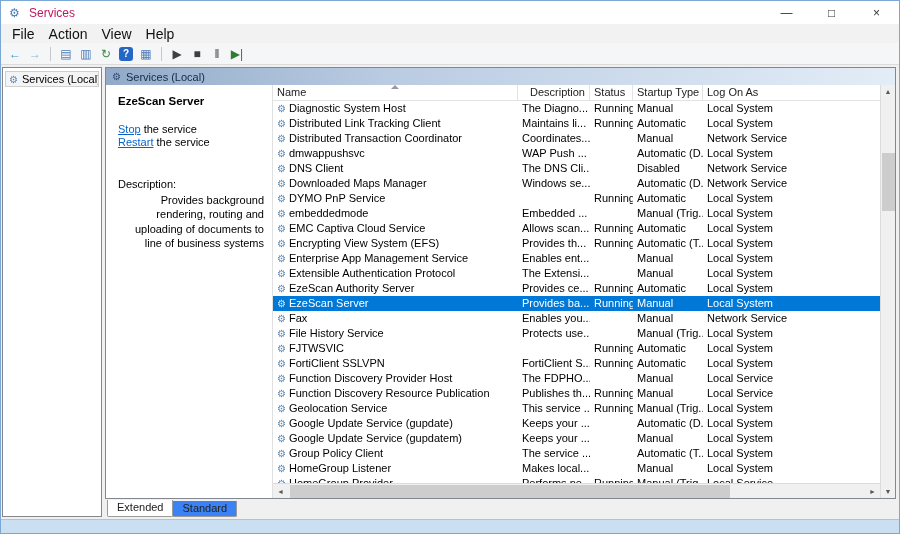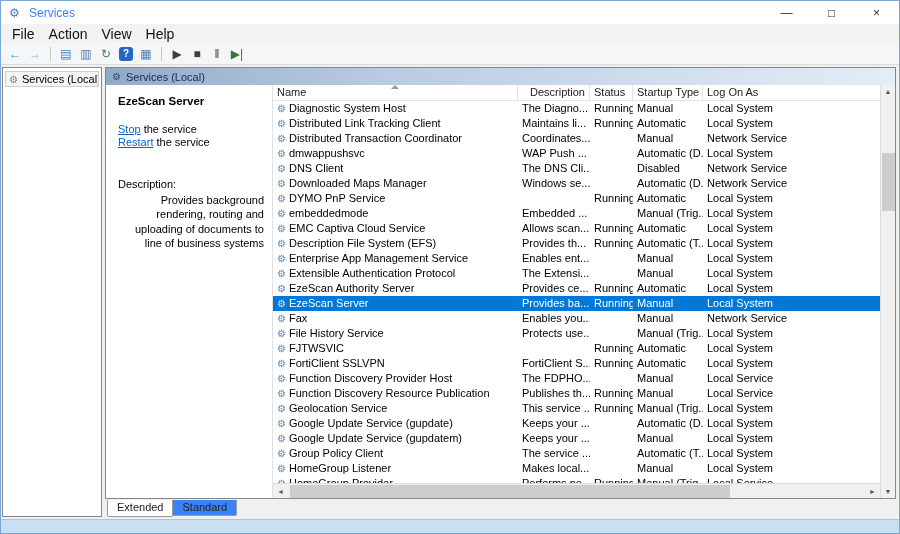--- a/index.html
+++ b/index.html
@@ -5,21 +5,21 @@
   * { margin:0; padding:0; box-sizing:border-box; }
   html,body { background:#e8e8e8; }
   .window{
     width:900px;height:534px;position:relative;margin:0;
     font-family:"Liberation Sans",sans-serif;background:#fff;
     border:1px solid #7aa7d4;display:flex;flex-direction:column;overflow:hidden;
   }
   
   .titlebar{height:23px;display:flex;align-items:center;padding-left:8px;background:#fff;flex:none;}
   .app-icon{font-size:12px;color:#4a7ab5;width:16px;}
-  .title{font-size:12px;color:#3b82f6;margin-left:4px;}
+  .title{font-size:12px;color:#be185d;margin-left:4px;}
   .win-controls{margin-left:auto;display:flex;height:100%;}
   .win-btn{width:45px;display:flex;align-items:center;justify-content:center;font-size:12px;color:#333;}
   
   .menubar{height:19px;display:flex;align-items:center;padding-left:4px;background:#f2f2f2;flex:none;}
   .menu-item{font-size:14px;padding:2px 7px;color:#111;}
   
   .toolbar{height:22px;display:flex;align-items:center;padding-left:5px;background:#f5f6f7;border-bottom:1px solid #dcdcdc;flex:none;gap:2px;}
   .tb-icon{width:18px;text-align:center;font-size:12px;line-height:16px;}
   .tb-icon.help{background:#2567c6;color:#fff;width:14px;height:14px;line-height:14px;border-radius:3px;font-size:10px;font-weight:bold;margin:0 2px;}
   .tb-sep{width:1px;height:14px;background:#c8c8c8;margin:0 4px;}
@@ -60,21 +60,21 @@
   .row.selected .gear{color:#d8e8f8;}
   
   .hscroll{height:15px;flex:none;background:#f0f0f0;display:flex;align-items:center;border-top:1px solid #dcdcdc;}
   .scroll-arrow{width:15px;text-align:center;font-size:7px;color:#555;flex:none;}
   .h-thumb{height:13px;background:#cdcdcd;width:440px;margin-left:2px;}
   .vscroll{width:15px;flex:none;background:#f0f0f0;display:flex;flex-direction:column;align-items:center;border-left:1px solid #dcdcdc;}
   .vscroll .scroll-arrow{width:15px;height:13px;line-height:13px;}
   .v-thumb{width:13px;background:#cdcdcd;height:58px;margin-top:55px;}
   .vscroll .down{margin-top:auto;}
   
-  .tab-row{height:18px;flex:none;display:flex;align-items:center;padding-left:2px;background:#f0f0f0;}
+  .tab-row{height:18px;flex:none;display:flex;align-items:flex-end;padding-left:2px;background:#f0f0f0;}
   .tab{font-size:11px;padding:1px 9px 2px;border:1px solid #9b9b9b;border-top:none;background:#3b82f6;
     color:#222;margin-right:-1px;border-radius:0 0 2px 2px;}
   .tab.active{background:#fff;position:relative;z-index:2;padding-bottom:3px;}
   
   .bottom-strip{height:14px;flex:none;background:#cbdff2;border-top:1px solid #a3c6e8;}
 </style>
 </head>
 <body>
 
 <div class="window">
@@ -216,21 +216,21 @@
     <span class="cell c-logon">Local System</span>
   </div>
                 <div class="row">
     <span class="cell c-name"><span class="gear">⚙</span><span>EMC Captiva Cloud Service</span></span>
     <span class="cell c-desc">Allows scan...</span>
     <span class="cell c-status">Running</span>
     <span class="cell c-startup">Automatic</span>
     <span class="cell c-logon">Local System</span>
   </div>
                 <div class="row">
-    <span class="cell c-name"><span class="gear">⚙</span><span>Description File System (EFS)</span></span>
+    <span class="cell c-name"><span class="gear">⚙</span><span>Encrypting View System (EFS)</span></span>
     <span class="cell c-desc">Provides th...</span>
     <span class="cell c-status">Running</span>
     <span class="cell c-startup">Automatic (T...</span>
     <span class="cell c-logon">Local System</span>
   </div>
                 <div class="row">
     <span class="cell c-name"><span class="gear">⚙</span><span>Enterprise App Management Service</span></span>
     <span class="cell c-desc">Enables ent...</span>
     <span class="cell c-status"></span>
     <span class="cell c-startup">Manual</span>

